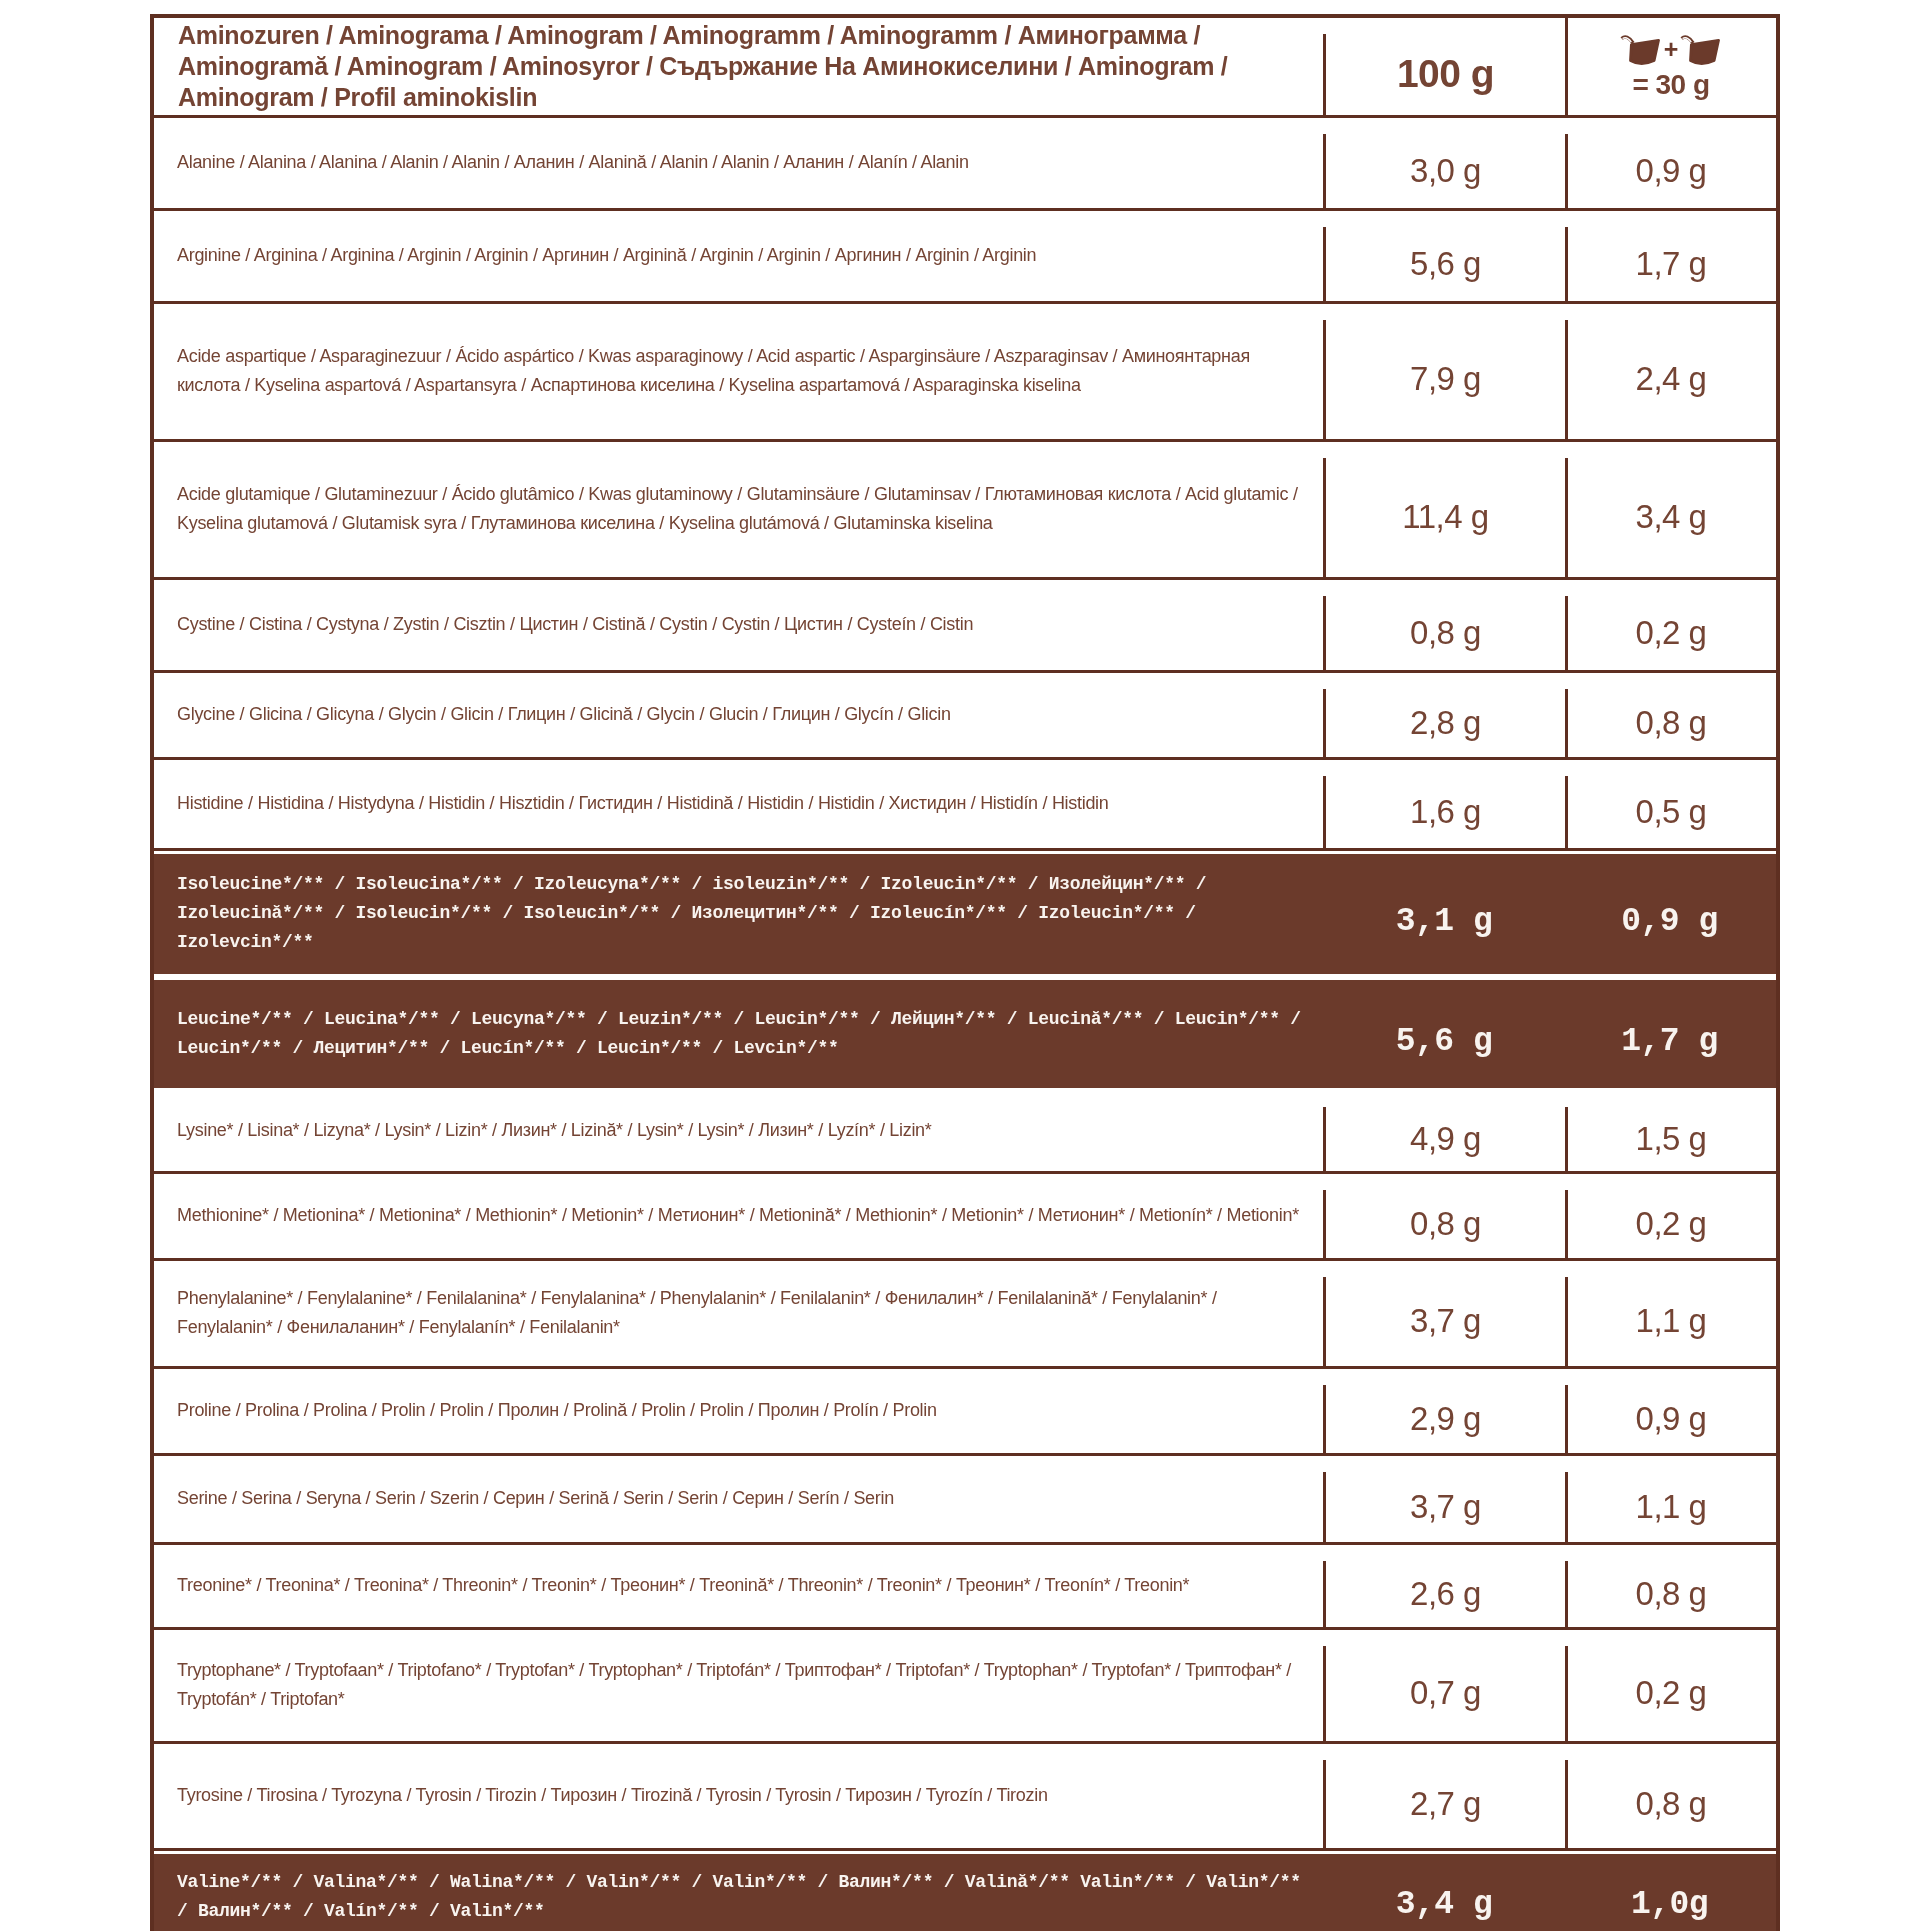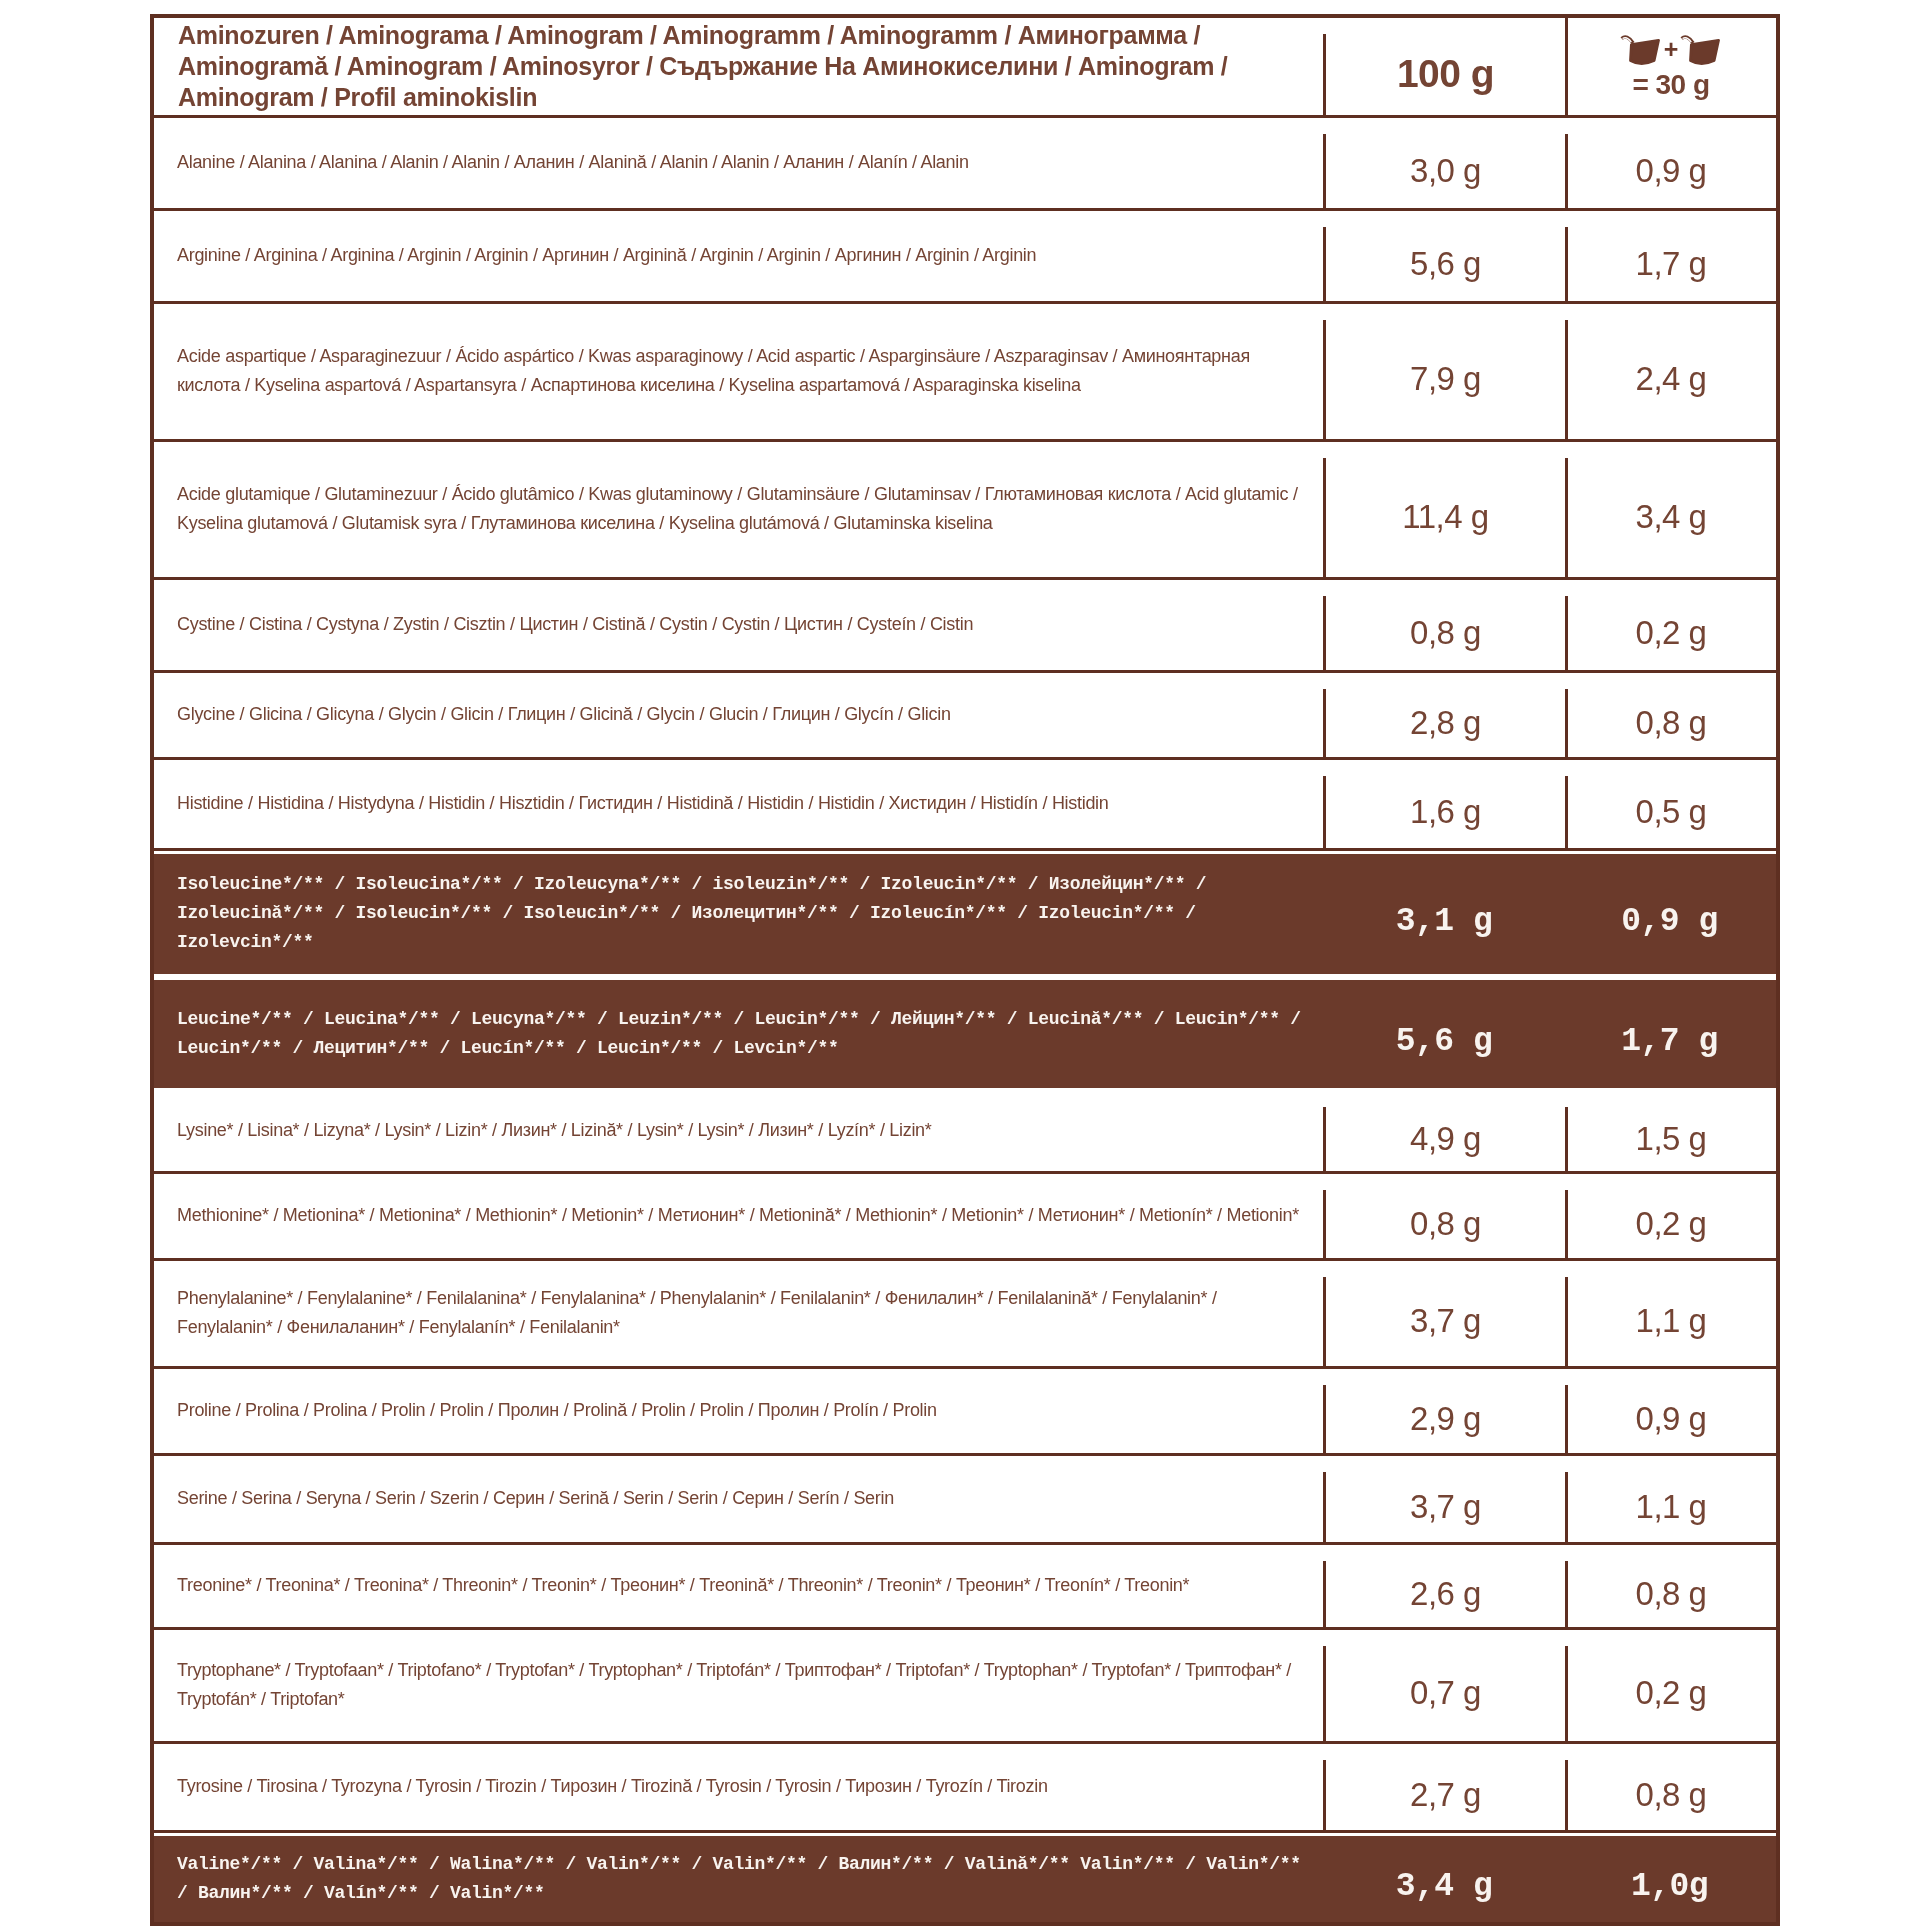--- a/index.html
+++ b/index.html
@@ -155,21 +155,21 @@
       <div class="cell val">2,6 g</div>
       <div class="cell val">0,8 g</div>
     </div>
 
     <div class="row" style="height:114px">
       <div class="cell name">Tryptophane* / Tryptofaan* / Triptofano* / Tryptofan* / Tryptophan* / Triptofán* / Триптофан* / Triptofan* / Tryptophan* / Tryptofan* / Триптофан* / Tryptofán* / Triptofan*</div>
       <div class="cell val">0,7 g</div>
       <div class="cell val">0,2 g</div>
     </div>
 
-    <div class="row" style="height:89px">
+    <div class="row" style="height:107px">
       <div class="cell name">Tyrosine / Tirosina / Tyrozyna / Tyrosin / Tirozin / Тирозин / Tirozină / Tyrosin / Tyrosin / Тирозин / Tyrozín / Tirozin</div>
       <div class="cell val">2,7 g</div>
       <div class="cell val">0,8 g</div>
     </div>
 
     <div class="row dark last" style="height:89px">
       <div class="cell name">Valine*/** / Valina*/** / Walina*/** / Valin*/** / Valin*/** / Валин*/** / Valină*/** Valin*/** / Valin*/** / Валин*/** / Valín*/** / Valin*/**</div>
       <div class="cell val">3,4 g</div>
       <div class="cell val">1,0g</div>
     </div>

